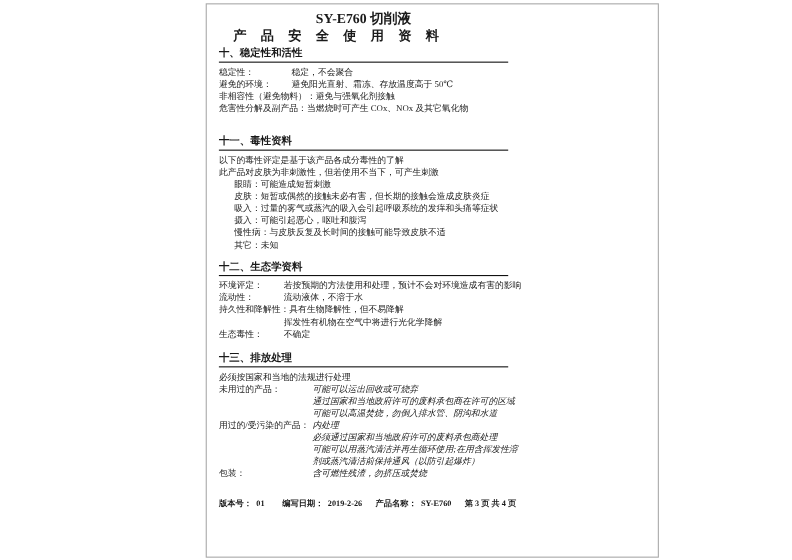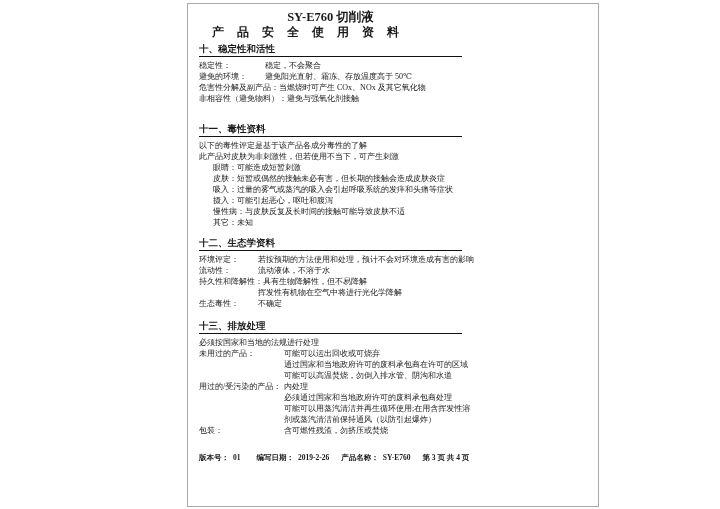--- a/index.html
+++ b/index.html
@@ -32,21 +32,21 @@
     font-size:9.5px;font-weight:bold;line-height:11px;
     border-bottom:1px solid #111;padding-bottom:1px;width:263px;
   }
   .sec-body{margin-top:3px;font-size:8px;line-height:11px;}
   .row{display:flex;align-items:flex-end;}
   .lbl{white-space:nowrap;}
   .s10 .lbl{min-width:66px;}
   .s12 .lbl{min-width:59px;}
   .s13 .lbl{min-width:85px;}
   .val{white-space:nowrap;}
-  .vlines div{white-space:nowrap;}
+  .vlines div{white-space:nowrap;font-style:italic;}
   .plain{white-space:nowrap;}
   .indent{padding-left:14px;white-space:nowrap;}
   .footer{
     position:absolute;left:11px;top:449px;
     display:flex;align-items:baseline;
     font-size:7.5px;font-weight:bold;line-height:9px;white-space:nowrap;
   }
   .footer .fv{margin-left:4px;}
   .gap1{margin-left:16px;}
   .gap2{margin-left:12px;}
@@ -65,26 +65,26 @@
       <div class="sec-body">
         <div class="row">
           <span class="lbl">稳定性：</span>
           <span class="val">稳定，不会聚合</span>
         </div>
         <div class="row">
           <span class="lbl">避免的环境：</span>
           <span class="val">避免阳光直射、霜冻、存放温度高于 50℃</span>
         </div>
         <div class="row">
+          <span class="lbl">非相容性（避免物料）：</span>
+          <span class="val">避免与强氧化剂接触</span>
+        </div>
+        <div class="row">
           <span class="lbl">危害性分解及副产品：</span>
           <span class="val">当燃烧时可产生 COx、NOx 及其它氧化物</span>
-        </div>
-        <div class="row">
-          <span class="lbl">非相容性（避免物料）：</span>
-          <span class="val">避免与强氧化剂接触</span>
         </div>
       </div>
     </div>
 
     <div class="section">
       <div class="sec-heading">十一、毒性资料</div>
       <div class="sec-body">
         <div class="plain">以下的毒性评定是基于该产品各成分毒性的了解</div>
         <div class="plain">此产品对皮肤为非刺激性，但若使用不当下，可产生刺激</div>
         <div class="indent">眼睛：可能造成短暂刺激</div>

